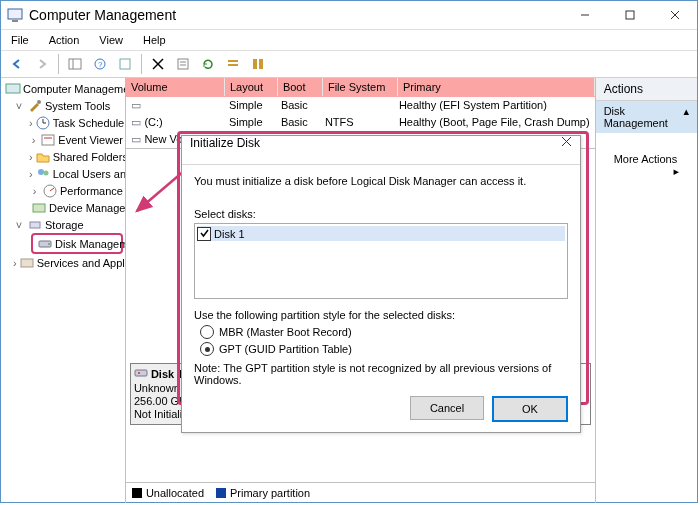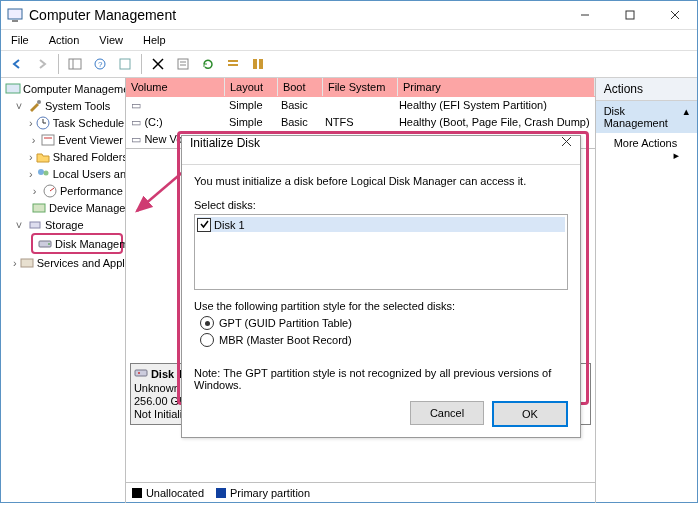--- a/index.html
+++ b/index.html
@@ -29,21 +29,21 @@
 .disks{flex:1;background:#fff;padding:4px;overflow:hidden}
 .diskrow{display:flex;height:62px;margin-bottom:4px}
 .diskhdr{width:94px;border:1px solid #808080;background:#efefef;padding:3px;font-size:11px;line-height:13px}
 .diskbody{flex:1;border:1px solid #808080;margin-left:-1px;position:relative;padding:3px}
 .legend{height:20px;border-top:1px solid #c0c0c0;display:flex;align-items:center;padding:0 6px;gap:12px}
 .lg{display:flex;align-items:center;gap:4px}
 .lgbox{width:10px;height:10px}
 .right{width:142px}
 .rhead{background:#eef2f7;border-bottom:1px solid #d0d0d0;padding:4px 8px;font-size:12px;font-weight:400}
 .rsel{background:#d3e4f5;padding:4px 8px;display:flex;justify-content:space-between}
-.ract{padding:4px 18px}
+.ract{padding:20px 18px}
 .highlight{border:2px solid #cf3b72;border-radius:4px}
 
 .dlg{position:absolute;left:180px;top:134px;width:398px;background:#fff;border:1px solid #999;box-shadow:1px 1px 3px rgba(0,0,0,.15)}
 .dlgtitle{height:28px;display:flex;align-items:flex-start;padding:0 8px;border-bottom:1px solid #d8d8d8;font-size:12px}
 .dlgtitle .spacer{flex:1}
 .dlgbody{padding:10px 12px;font-size:11px}
 .disklist{border:1px solid #aaa;height:70px;margin:3px 0 10px 0;padding:2px}
 .dlrow{display:flex;align-items:center;height:15px;background:#d8e6f7}
 .radio{display:flex;align-items:center;margin:3px 0 3px 6px;gap:5px}
 .rcircle{width:12px;height:12px;border:1px solid #333;border-radius:50%;display:flex;align-items:center;justify-content:center}
@@ -338,42 +338,42 @@
   <div class="dlg">
     <div class="dlgtitle">
       <span>Initialize Disk</span>
       <span class="spacer"></span>
       <span><svg width="11" height="11">
             <line x1="1" y1="1" x2="10" y2="10" stroke="#333"></line>
             <line x1="10" y1="1" x2="1" y2="10" stroke="#333"></line>
           </svg></span>
     </div>
     <div class="dlgbody">
-      <div style="margin-bottom:12px">You must initialize a disk before Logical Disk Manager can access it.</div>
+      <div style="margin-bottom:21px">You must initialize a disk before Logical Disk Manager can access it.</div>
       <div>Select disks:</div>
       <div class="disklist">
         <div class="dlrow">
           <span style="width:12px;height:12px;border:1px solid #333;background:#fff;display:inline-flex;align-items:center;justify-content:center;margin-right:3px">
               <svg width="9" height="9">
                 <path d="M1 4 L3.5 7 L8 1" fill="none" stroke="#000" stroke-width="1.5"></path>
               </svg>
             </span>
           <span>Disk 1</span>
         </div>
       </div>
       <div style="margin-bottom:4px">Use the following partition style for the selected disks:</div>
       <div class="radio">
+          <span class="rcircle"></span>
+          <span>MBR (Master Boot Record)</span>
+        </div>
+      <div class="radio">
           <span class="rcircle sel"></span>
           <span>GPT (GUID Partition Table)</span>
         </div>
-      <div class="radio">
-          <span class="rcircle"></span>
-          <span>MBR (Master Boot Record)</span>
-        </div>
-      <div style="margin-top:20px">Note: The GPT partition style is not recognized by all previous versions of Windows.</div>
+      <div style="margin-top:6px">Note: The GPT partition style is not recognized by all previous versions of Windows.</div>
       <div class="dlgbtns">
         <div class="btn">
             <span>Cancel</span>
           </div>
         <div class="btn primary">
             <span>OK</span>
           </div>
       </div>
     </div>
   </div>

